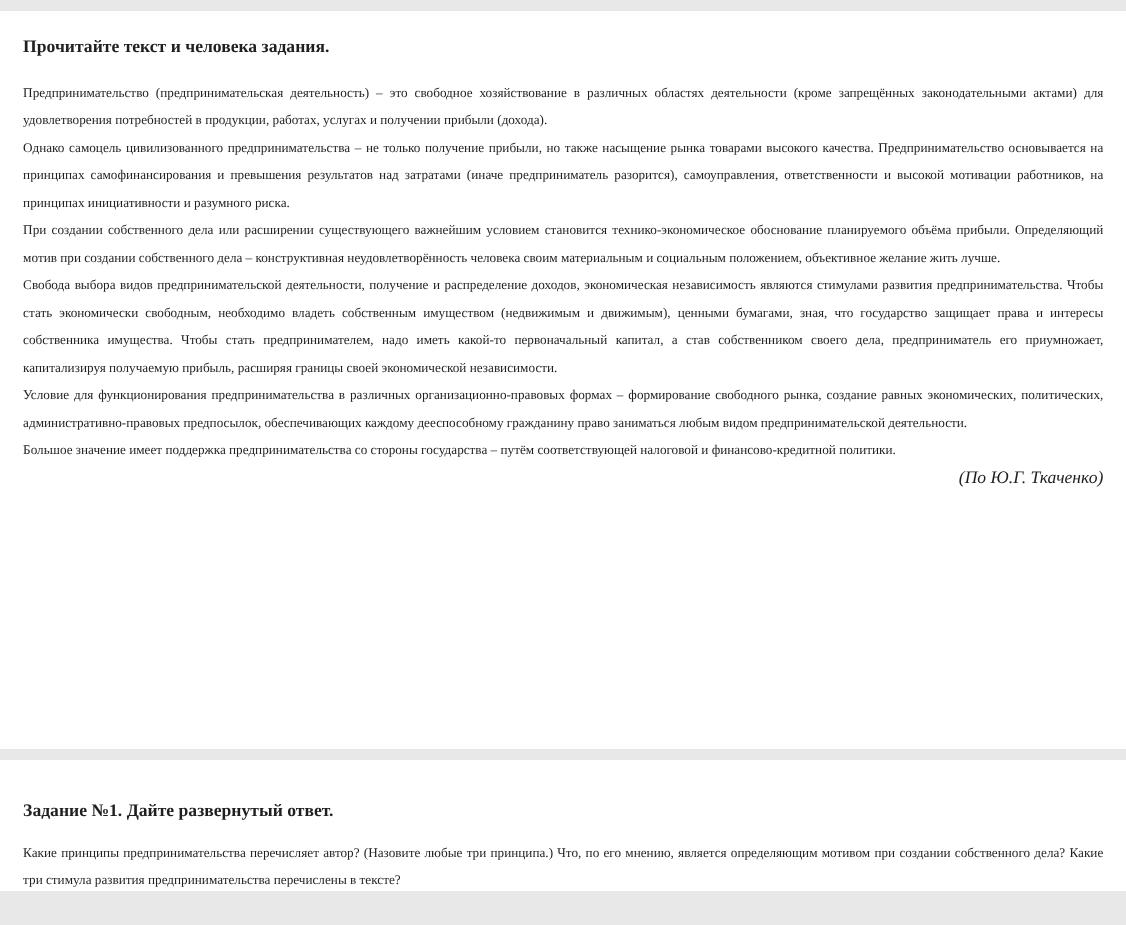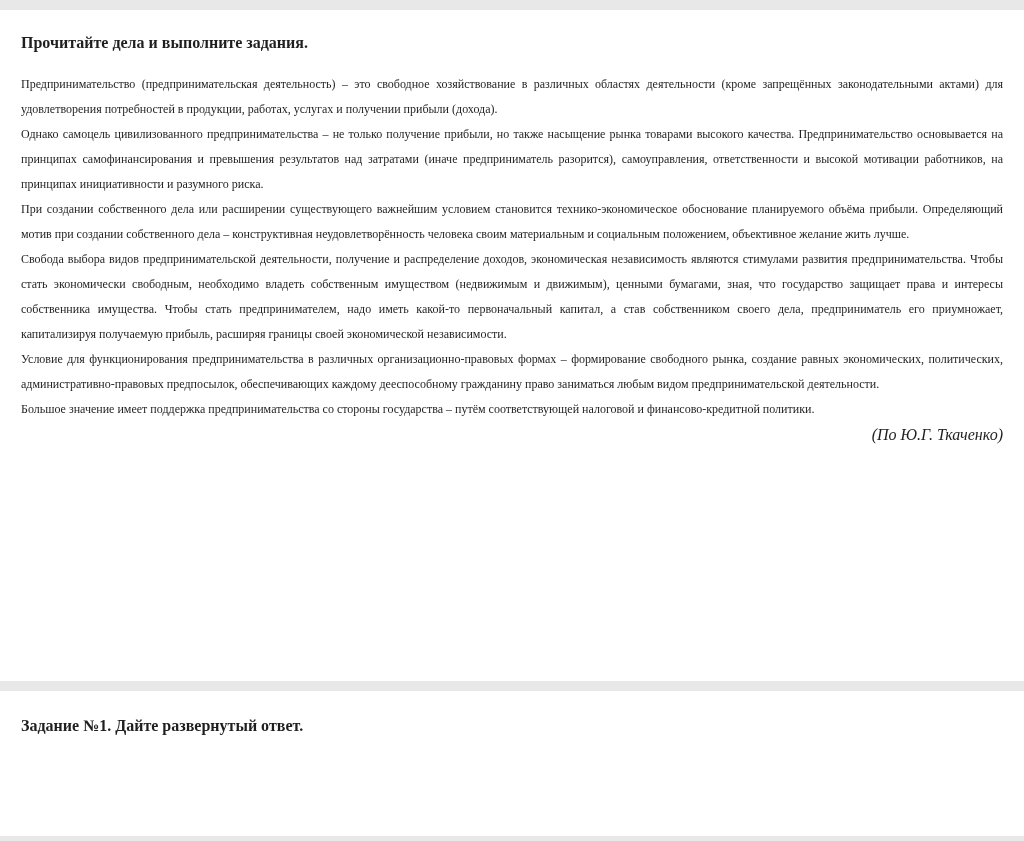--- a/index.html
+++ b/index.html
@@ -27,21 +27,21 @@
   .gray-strip.top    { height: 10px; }
   .gray-strip.divider{ height: 10px; }
   .gray-strip.bottom { flex: 1 1 auto; min-height: 5px; }
   .card {
     background: var(--card-bg, #ffffff);
     box-sizing: border-box;
     padding: 0 21px;
     flex: 0 0 auto;
   }
   .card.reading { height: 671px; padding-top: 20px; }
-  .card.task    { height: 145px; padding-top: 22px; }
+  .card.task    { height: 119px; padding-top: 34px; }
   .heading {
     font-size: 16px;
     line-height: 25px;
     font-weight: bold;
     margin: 0 0 17px 0;
   }
   .card.task .heading { margin-bottom: 13px; }
   .para {
     margin: 0;
     font-size: 12px;
@@ -58,31 +58,32 @@
   }
 </style>
 </head>
 <body>
 
 <div class="page">
 
   <div class="gray-strip top"></div>
 
   <section class="card reading">
-    <h1 class="heading">Прочитайте дела и выполните задания.</h1>
+    <h1 class="heading">Прочитайте текст и человека задания.</h1>
     <p class="para">Предпринимательство (предпринимательская деятельность) – это свободное хозяйствование в различных областях деятельности (кроме запрещённых законодательными актами) для удовлетворения потребностей в продукции, работах, услугах и получении прибыли (дохода).</p>
     <p class="para">Однако самоцель цивилизованного предпринимательства – не только получение прибыли, но также насыщение рынка товарами высокого качества. Предпринимательство основывается на принципах самофинансирования и превышения результатов над затратами (иначе предприниматель разорится), самоуправления, ответственности и высокой мотивации работников, на принципах инициативности и разумного риска.</p>
     <p class="para">При создании собственного дела или расширении существующего важнейшим условием становится технико-экономическое обоснование планируемого объёма прибыли. Определяющий мотив при создании собственного дела – конструктивная неудовлетворённость человека своим материальным и социальным положением, объективное желание жить лучше.</p>
     <p class="para">Свобода выбора видов предпринимательской деятельности, получение и распределение доходов, экономическая независимость являются стимулами развития предпринимательства. Чтобы стать экономически свободным, необходимо владеть собственным имуществом (недвижимым и движимым), ценными бумагами, зная, что государство защищает права и интересы собственника имущества. Чтобы стать предпринимателем, надо иметь какой-то первоначальный капитал, а став собственником своего дела, предприниматель его приумножает, капитализируя получаемую прибыль, расширяя границы своей экономической независимости.</p>
     <p class="para">Условие для функционирования предпринимательства в различных организационно-правовых формах – формирование свободного рынка, создание равных экономических, политических, административно-правовых предпосылок, обеспечивающих каждому дееспособному гражданину право заниматься любым видом предпринимательской деятельности.</p>
     <p class="para">Большое значение имеет поддержка предпринимательства со стороны государства – путём соответствующей налоговой и финансово-кредитной политики.</p>
     <p class="attribution">(По Ю.Г. Ткаченко)</p>
   </section>
 
   <div class="gray-strip divider"></div>
 
   <section class="card task">
     <h2 class="heading">Задание №1. Дайте развернутый ответ.</h2>
+    <p class="para">Какие принципы предпринимательства перечисляет автор? (Назовите любые три принципа.) Что, по его мнению, является определяющим мотивом при создании собственного дела? Какие три стимула развития предпринимательства перечислены в тексте?</p>
   </section>
 
   <div class="gray-strip bottom"></div>
 
 </div>
 
 </body></html>

